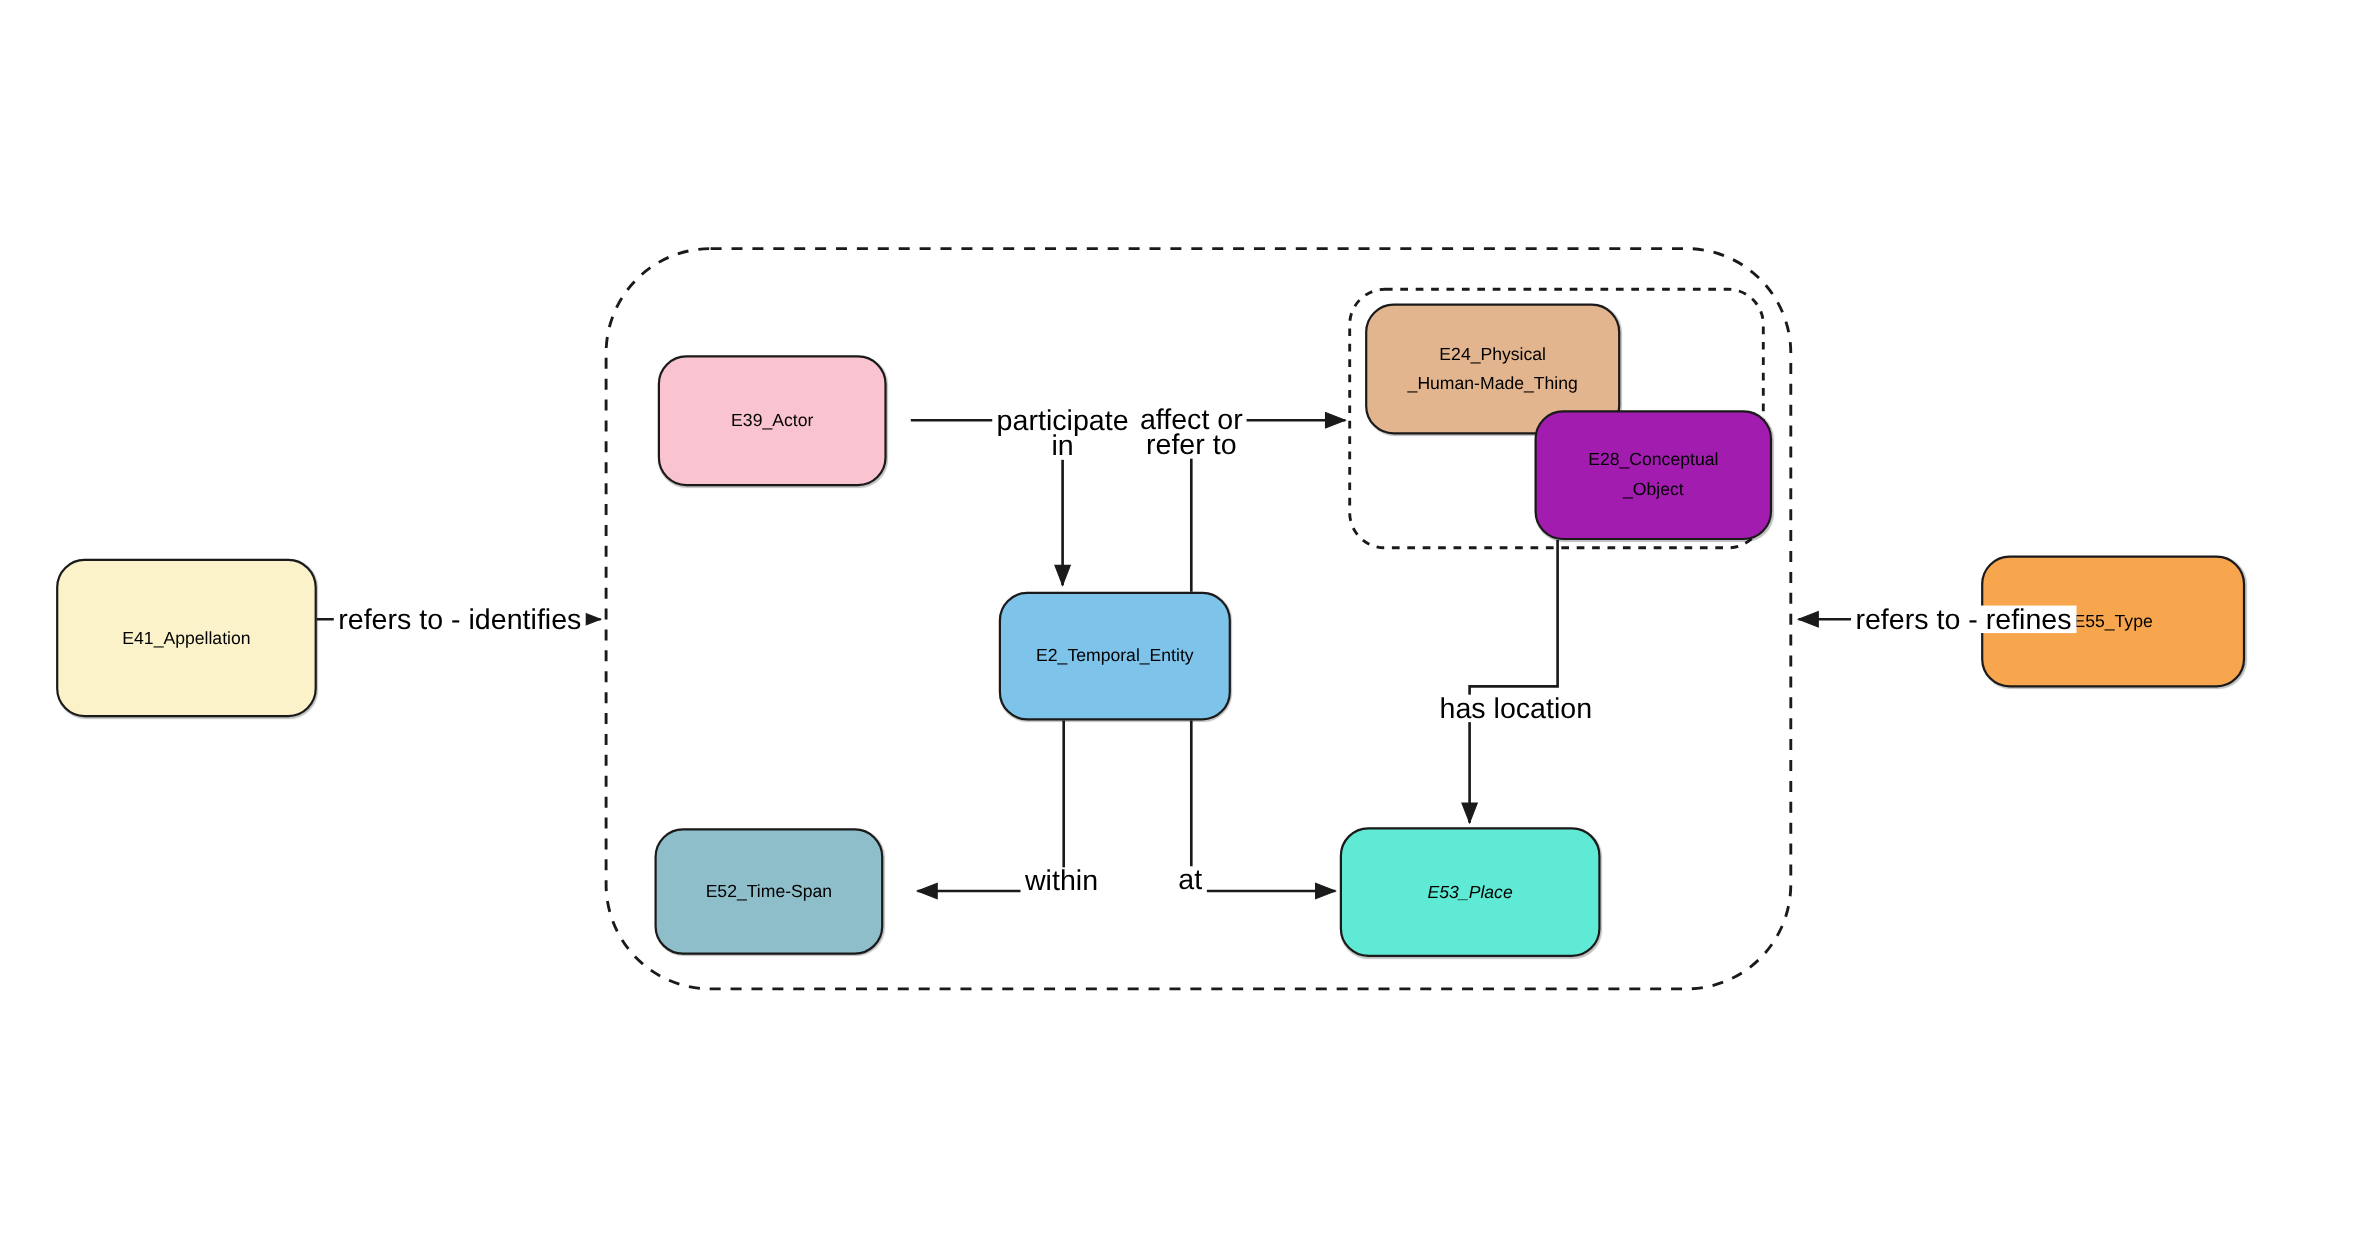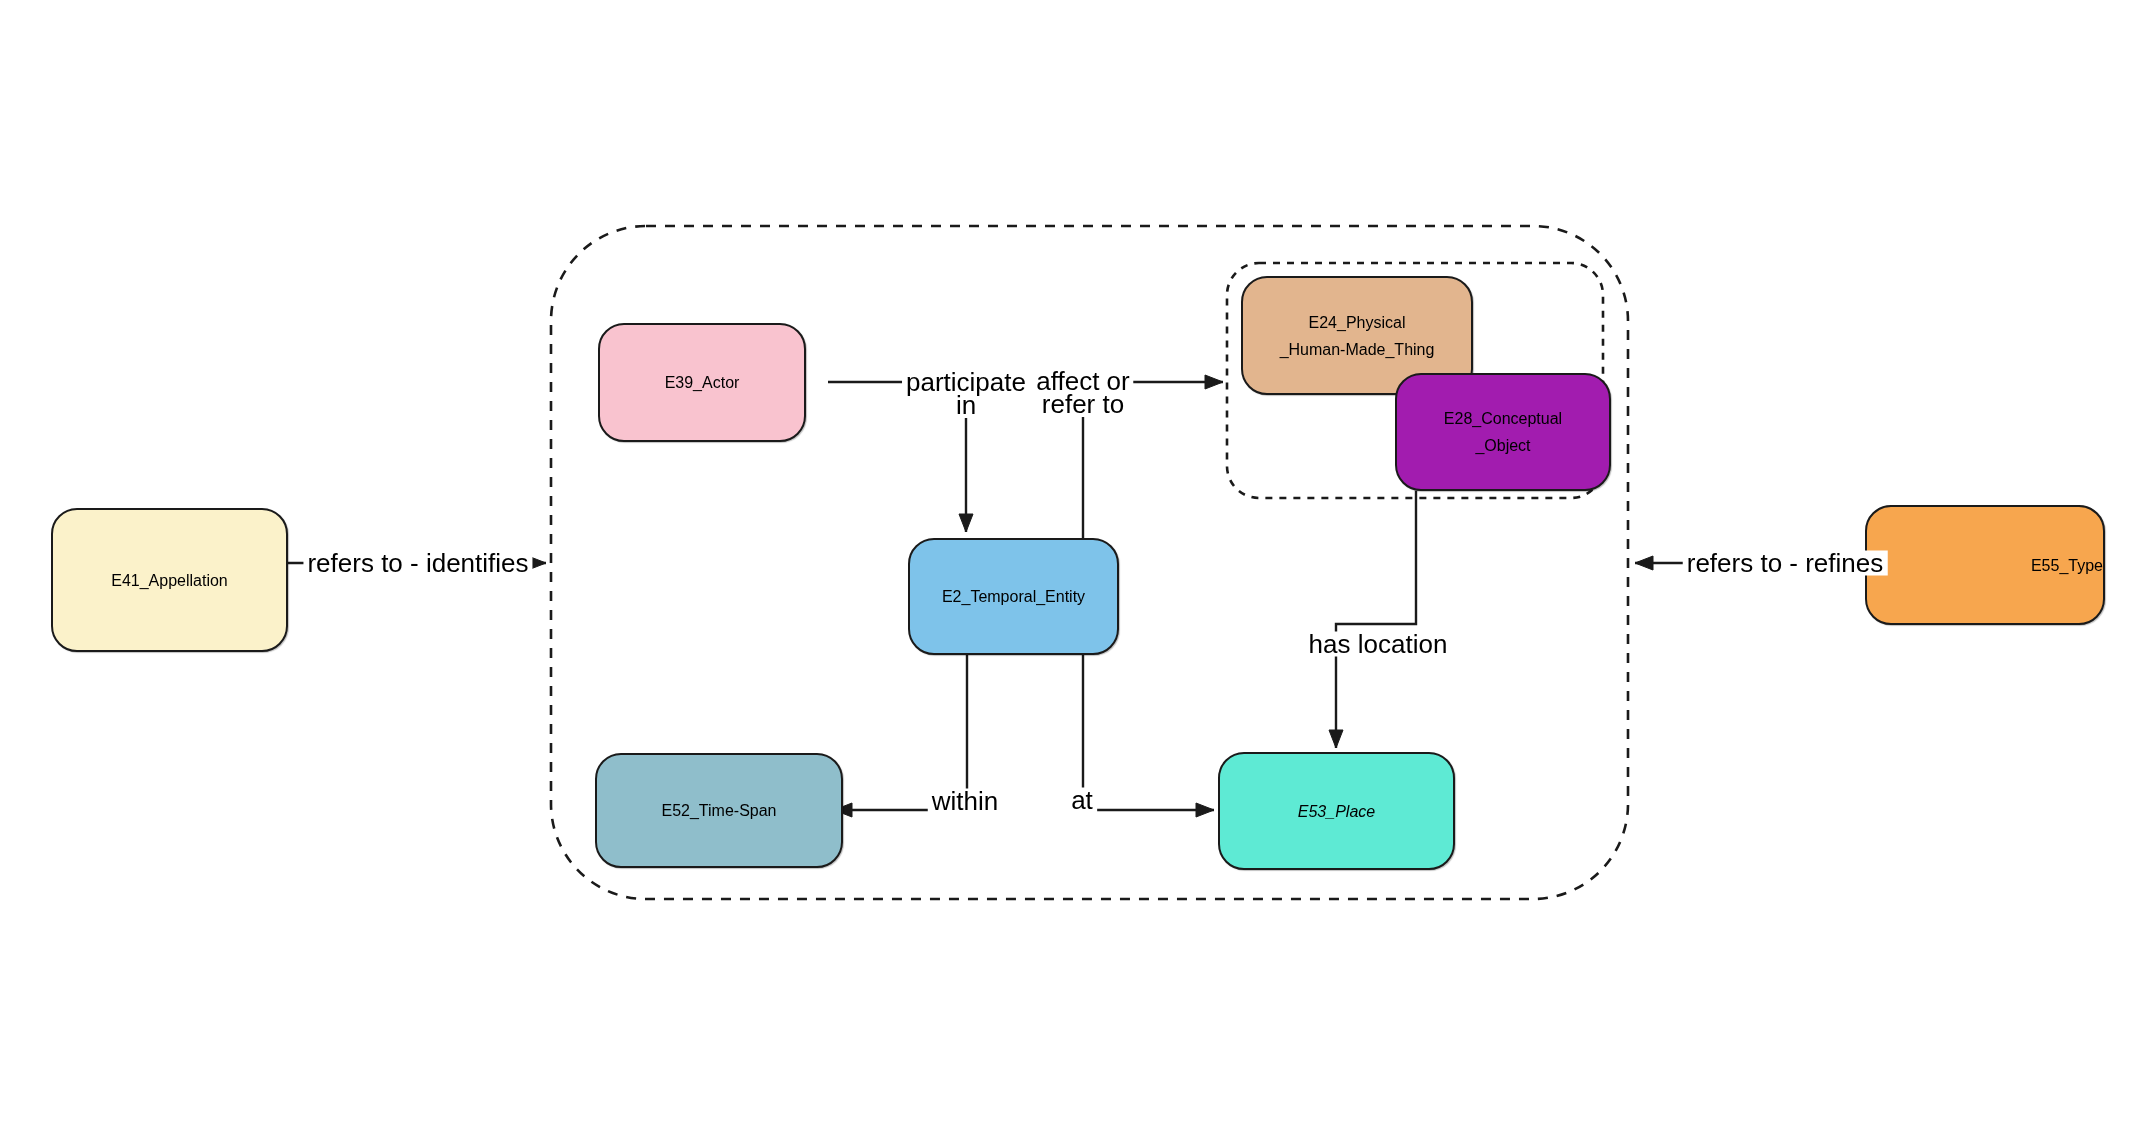--- a/index.html
+++ b/index.html
@@ -94,29 +94,29 @@
 
   <div class="node" style="left: 1355px; top: 373px; width: 216px; height: 118px; background-color: #a21caf; margin-left: 40px;">
     <span>E28_Conceptual
 _Object</span>
   </div>
 
   <div class="node" style="left: 908px; top: 538px; width: 211px; height: 117px; background-color: rgb(126, 195, 234);">
     <span>E2_Temporal_Entity</span>
   </div>
 
-  <div class="node" style="left: 595px; top: 753px; width: 248px; height: 115px; background-color: rgb(143, 190, 203);">
+  <div class="node" style="left: 595px; top: 753px; width: 208px; height: 115px; background-color: rgb(143, 190, 203);">
     <span>E52_Time-Span</span>
   </div>
 
   <div class="node" style="left: 1218px; top: 752px; width: 237px; height: 118px; background-color: #5eead4; font-style: italic;">
     <span>E53_Place</span>
   </div>
 
-  <div class="node" style="left: 1865px; top: 505px; width: 240px; height: 120px; background-color: rgb(247, 166, 78); justify-content: flex-end;">
+  <div class="node" style="left: 1801px; top: 505px; width: 240px; height: 120px; background-color: rgb(247, 166, 78);">
     <span>E55_Type</span>
   </div>
 
   <div class="edge-label" style="left:418px; top:563px;">refers to - identifies</div>
 
   <div class="edge-label" style="left:966px; top:394px;">participate
 in</div>
 
   <div class="edge-label" style="left:1083px; top:393px;">affect or
 refer to</div>

